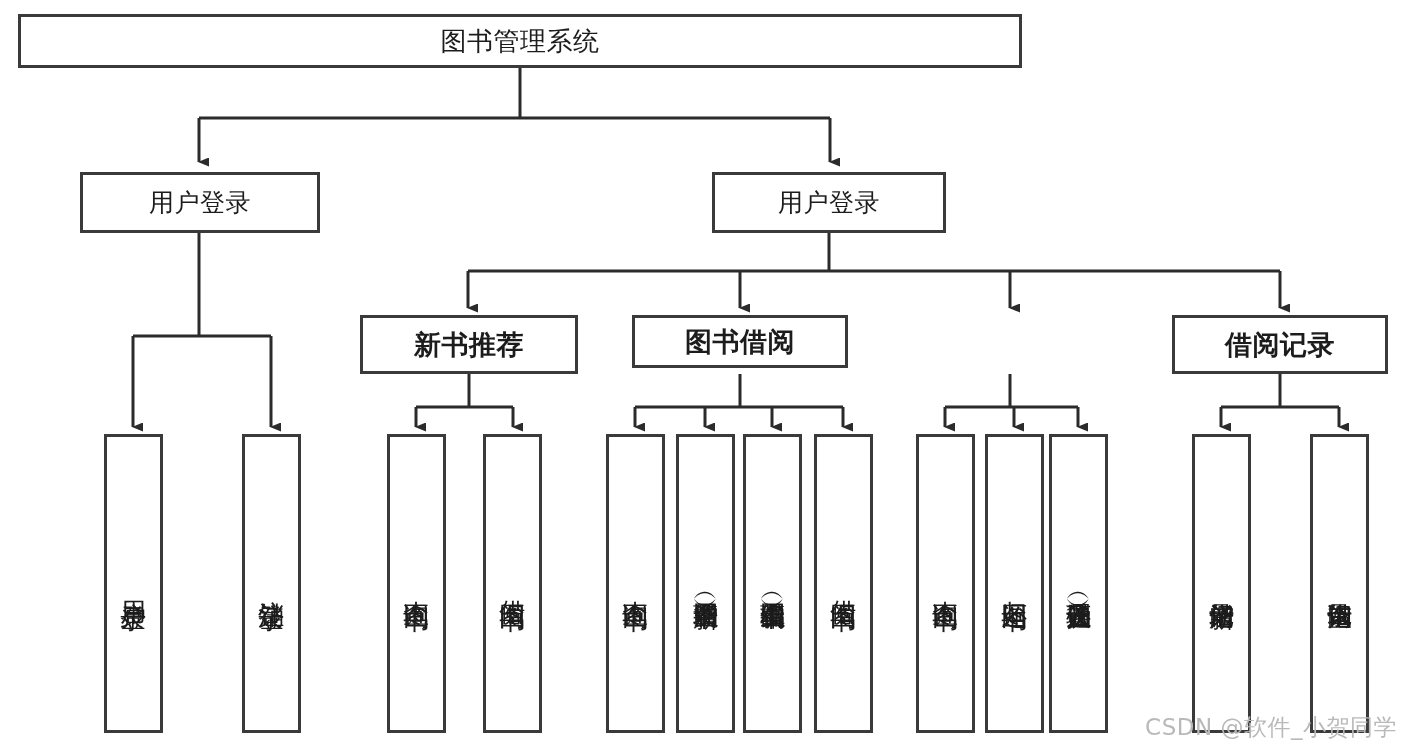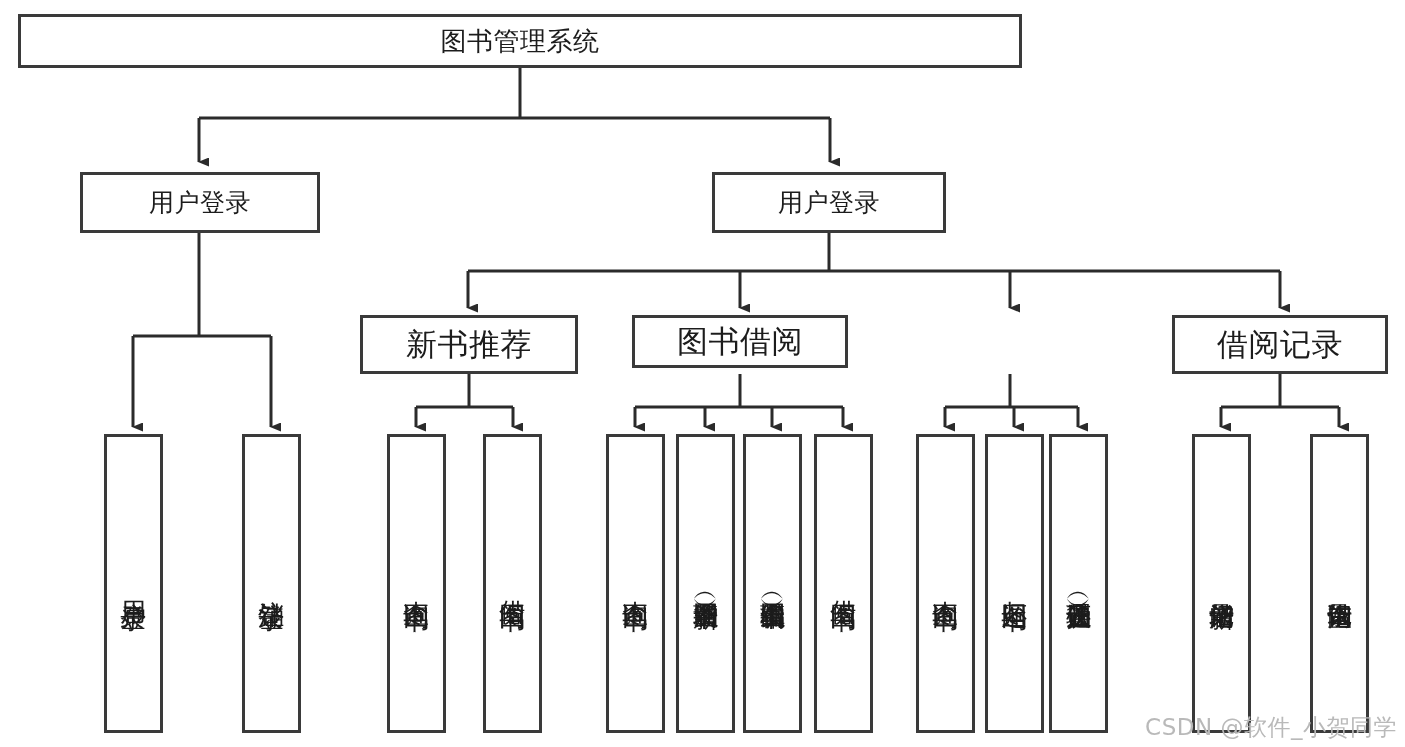--- a/index.html
+++ b/index.html
@@ -36,21 +36,21 @@
     color: #1c1c1c;
   }
   .node .label {
     display: block;
     text-align: center;
     line-height: 1.18;
     letter-spacing: 0.5px;
   }
   .node-root .label   { font-size: 26px; }
   .node-level1 .label { font-size: 25px; }
-  .node-level2 .label { font-size: 31px; }
+  .node-level2 .label { font-size: 27px; font-weight: bold; }
 
   .node-leaf {
     border-width: 3px;
   }
   .node-leaf .label {
     writing-mode: vertical-rl;
     text-orientation: upright;
     font-size: 26px;
     line-height: 1.02;
     letter-spacing: 2px;

